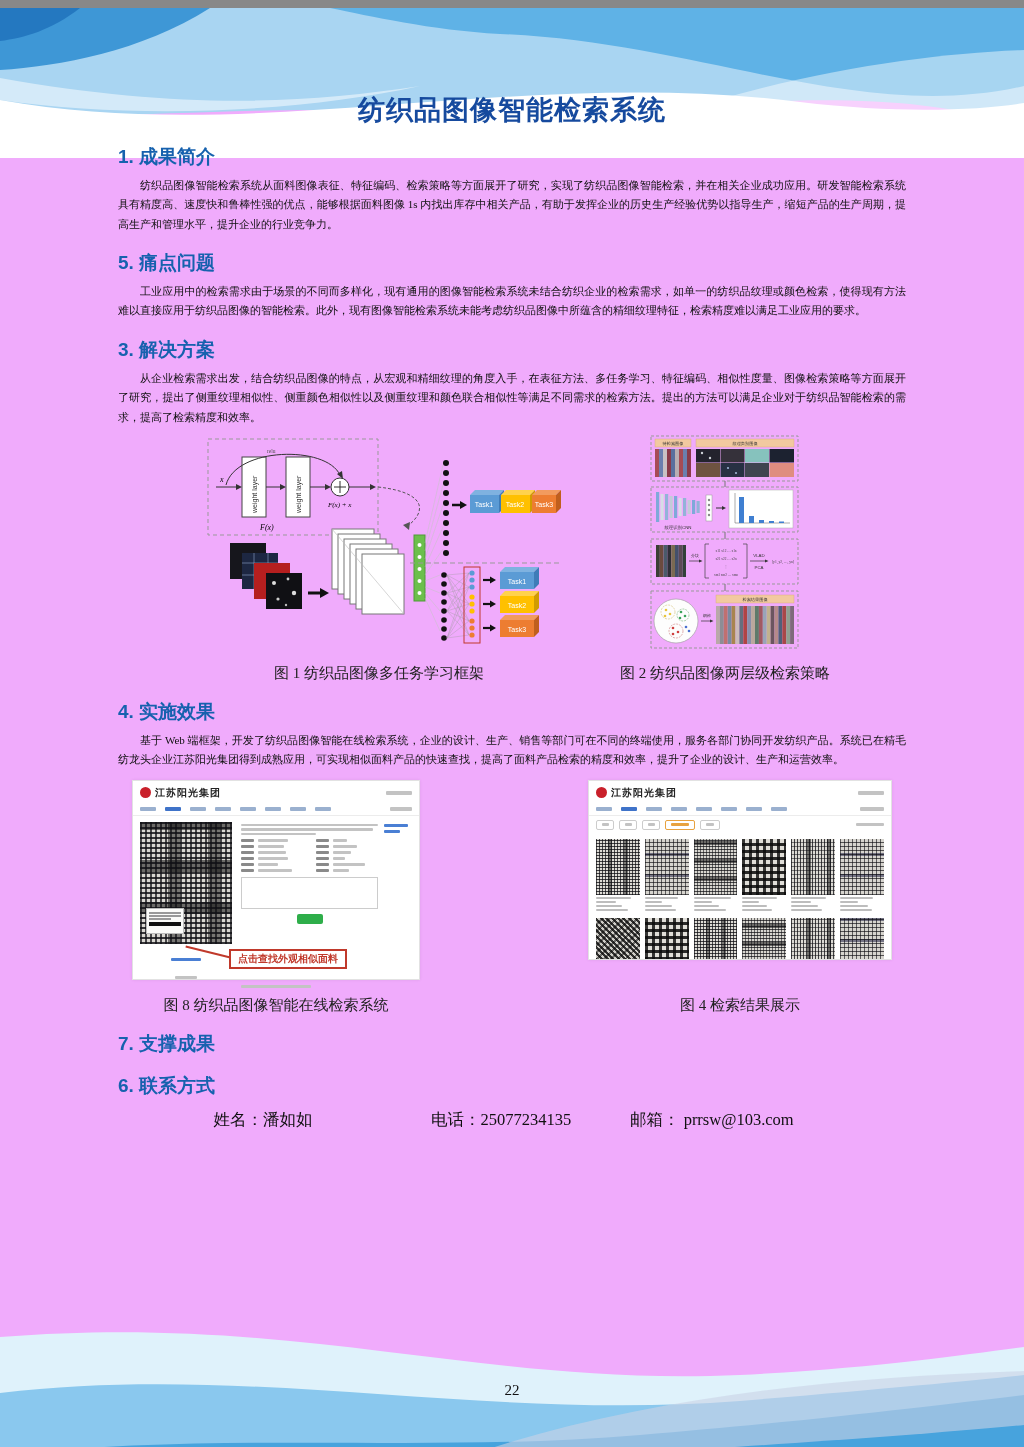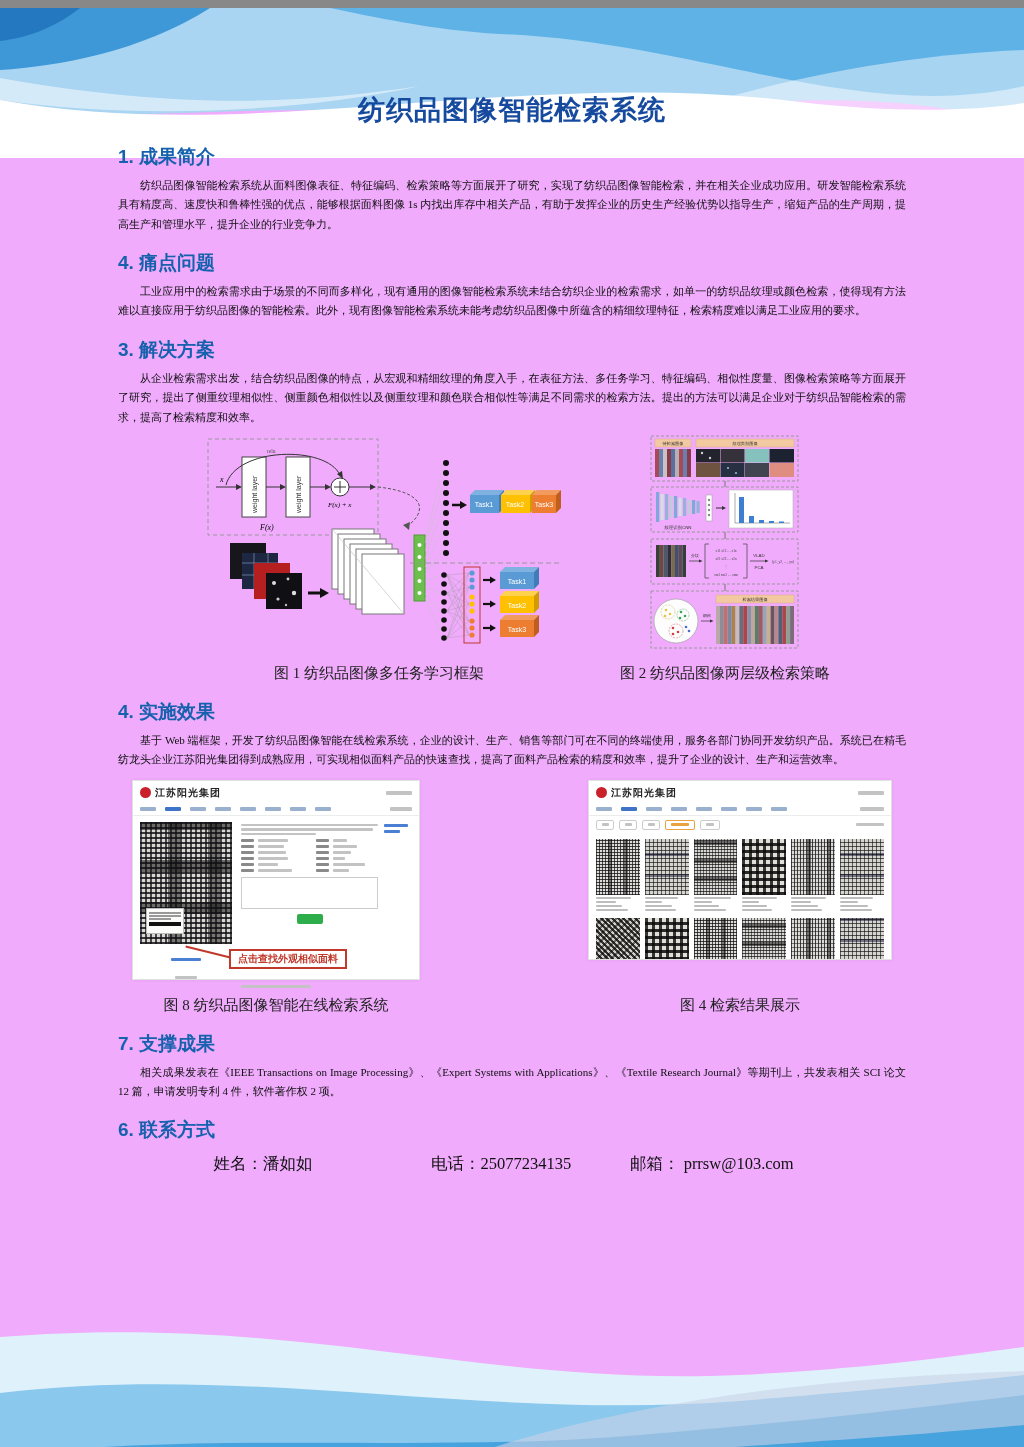--- a/index.html
+++ b/index.html
@@ -100,21 +100,21 @@
     <path d="M0,130 C240,106 430,128 640,110 C810,96 940,80 1024,70 V130 Z" fill="#47a3dd"></path>
     <path d="M470,130 C640,72 840,52 1024,46 V100 C900,112 680,126 600,130 Z" fill="#c9d2e6" opacity="0.6"></path>
   </svg>
 
   <div class="content">
     <div class="doc-title">纺织品图像智能检索系统</div>
 
     <div class="sec-h">1. 成果简介</div>
     <p class="para">纺织品图像智能检索系统从面料图像表征、特征编码、检索策略等方面展开了研究，实现了纺织品图像智能检索，并在相关企业成功应用。研发智能检索系统具有精度高、速度快和鲁棒性强的优点，能够根据面料图像 1s 内找出库存中相关产品，有助于发挥企业的历史生产经验优势以指导生产，缩短产品的生产周期，提高生产和管理水平，提升企业的行业竞争力。</p>
 
-    <div class="sec-h">4. 痛点问题</div>
+    <div class="sec-h">5. 痛点问题</div>
     <p class="para">工业应用中的检索需求由于场景的不同而多样化，现有通用的图像智能检索系统未结合纺织企业的检索需求，如单一的纺织品纹理或颜色检索，使得现有方法难以直接应用于纺织品图像的智能检索。此外，现有图像智能检索系统未能考虑纺织品图像中所蕴含的精细纹理特征，检索精度难以满足工业应用的要求。</p>
 
     <div class="sec-h">3. 解决方案</div>
     <p class="para">从企业检索需求出发，结合纺织品图像的特点，从宏观和精细纹理的角度入手，在表征方法、多任务学习、特征编码、相似性度量、图像检索策略等方面展开了研究，提出了侧重纹理相似性、侧重颜色相似性以及侧重纹理和颜色联合相似性等满足不同需求的检索方法。提出的方法可以满足企业对于纺织品智能检索的需求，提高了检索精度和效率。</p>
 
     <div class="figrow">
       <div class="figwrap" style="height:248px;">
         <svg width="370" height="215" viewBox="0 0 370 215">
 
           <rect x="14" y="4" width="170" height="96" fill="none" stroke="#999" stroke-dasharray="4,3"></rect>
@@ -613,23 +613,23 @@
             <div class="tile">
                 <div class="pl-b" style="height:42px;"></div>
               </div>
           </div>
         </div>
         <div class="figcap" style="margin-top:auto;">图 4  检索结果展示</div>
       </div>
     </div>
 
     <div class="sec-h">7. 支撑成果</div>
-    <p class="para">相关成果发表在《IEEE Transactions on Image Processing》、《Expert Systems with Applications》、《Textile Research Journal》等期刊上，共发表相关 SCI 论文 12 篇，申请发明专利 4 件，软件著作权 2 项。</p>
 
     <div class="sec-h">6. 联系方式</div>
     <div class="contact">
       <span class="c1"><span>姓名：</span><span>潘如如</span></span>
       <span class="c2"><span>电话：</span><span>25077234135</span></span>
       <span class="c3"><span>邮箱：</span>&nbsp;<span>prrsw@103.com</span></span>
     </div>
   </div>
 
+  <div class="pagenum">22</div>
 </div>
 
 </body></html>

